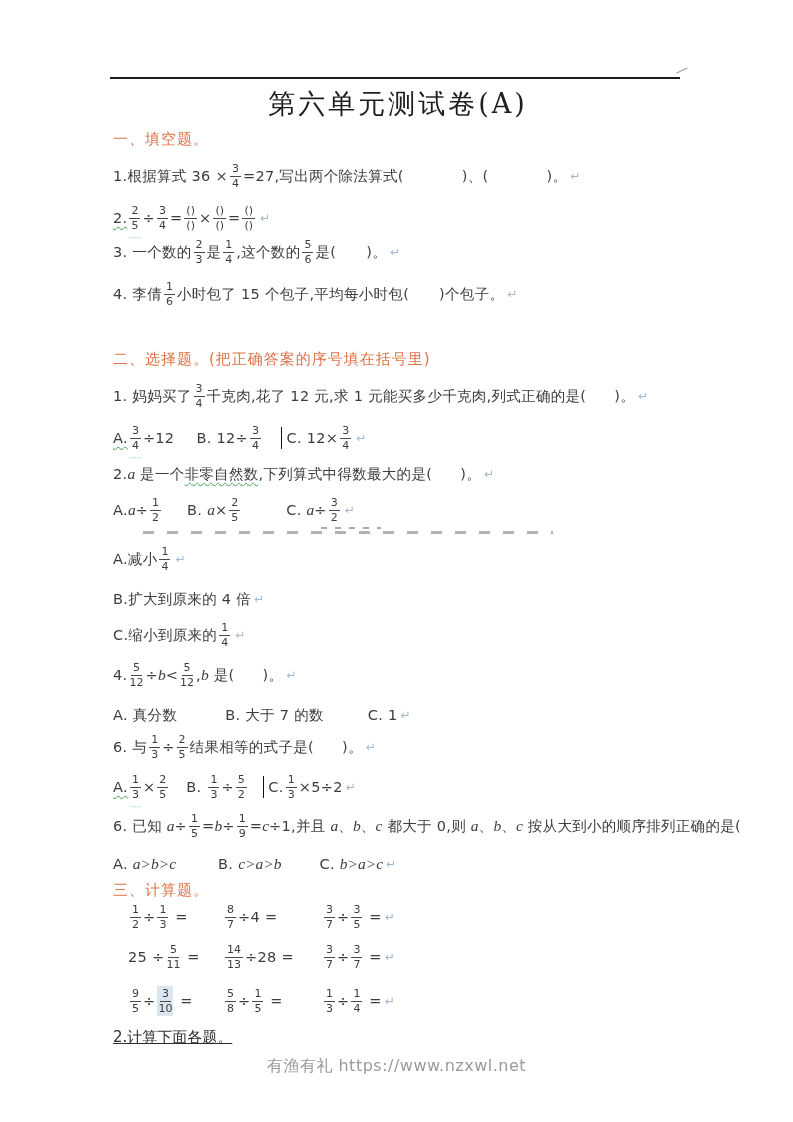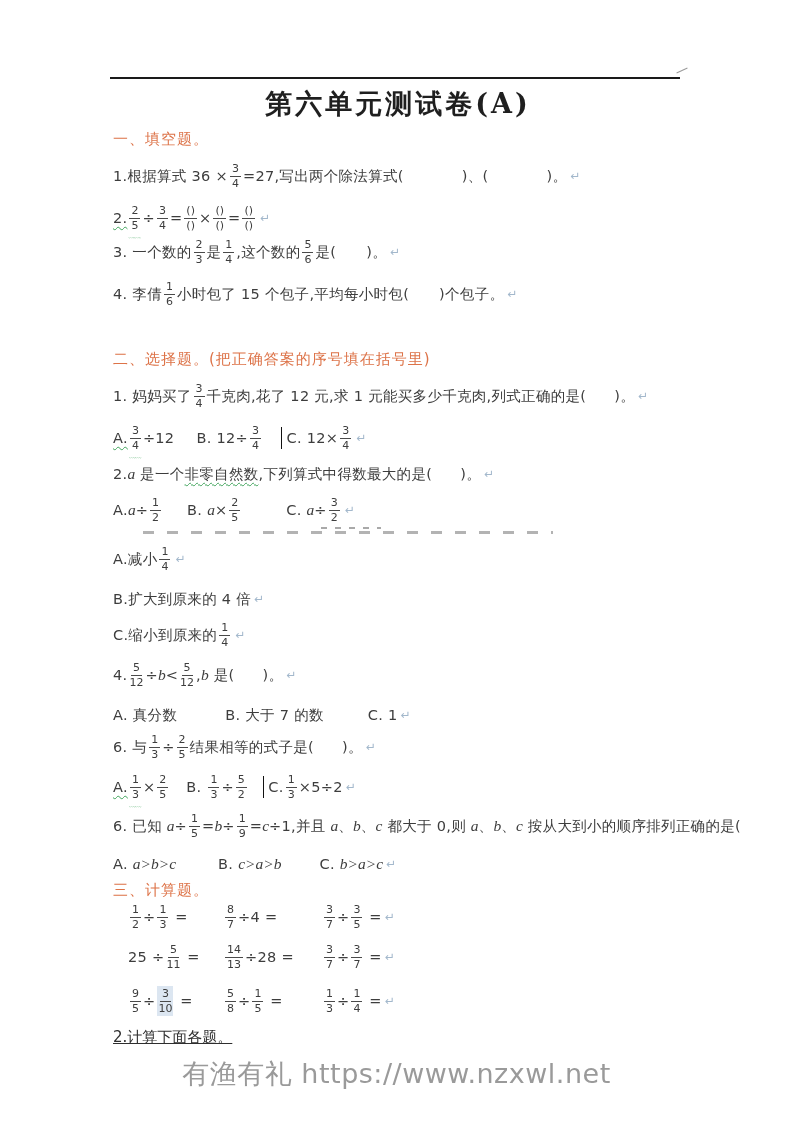--- a/index.html
+++ b/index.html
@@ -6,21 +6,21 @@
   .page{
     width:793px;height:1122px;position:relative;background:#fff;overflow:hidden;
     font-family:"DejaVu Sans","Liberation Sans",sans-serif;
     color:#3d3d3d;font-size:14.5px;
     padding:86px 36px 0 113px;box-sizing:border-box;
   }
   .toprule{position:absolute;top:77px;left:110px;width:570px;height:2px;background:#1a1a1a;}
   .toprule::after{content:"";position:absolute;right:-8px;top:-7px;width:12px;height:1px;background:#999;transform:rotate(-25deg);}
   .title{
     margin:0;text-align:center;font-family:"DejaVu Serif","Liberation Serif",serif;
-    font-weight:700;font-size:27px;letter-spacing:3px;color:#1f1f1f;width:570px;
+    font-weight:400;font-size:27px;letter-spacing:3px;color:#1f1f1f;width:570px;
   }
   .sec-h{color:var(--section_header,#dd7348);font-size:15px;letter-spacing:1px;}
   .line{display:flex;align-items:center;line-height:1;min-height:26px;white-space:pre;}
   .line span{white-space:pre;}
   .txt{letter-spacing:0.3px;}
   .it{font-style:italic;font-family:"Liberation Serif","DejaVu Serif",serif;font-size:15.5px;}
   .frac{display:inline-flex;flex-direction:column;align-items:center;vertical-align:middle;
         font-size:11px;line-height:1;margin:0 2px;position:relative;}
   .frac .num{border-bottom:1px solid #4a4a4a;padding:0 2px 1.5px;}
   .frac .den{padding-top:1.5px;}
@@ -35,21 +35,21 @@
   .clipped::before{content:"";position:absolute;left:30px;top:4px;width:410px;height:2.5px;
         background:repeating-linear-gradient(90deg,#b3b3b3 0 11px,transparent 11px 24px);}
   .clipped::after{content:"";position:absolute;left:208px;top:0;width:60px;height:2px;
         background:repeating-linear-gradient(90deg,#a9a9a9 0 6px,transparent 6px 14px);}
   .calc-row{display:flex;align-items:center;padding-left:15px;}
   .calc-c1{width:95px;}
   .calc-c2{width:99px;}
   .calc-c1,.calc-c2,.calc-c3{display:flex;align-items:center;white-space:pre;}
   .sub-line{font-size:15px;color:#2e2e2e;text-decoration:underline;}
   .footer{position:absolute;top:1056px;left:0;width:100%;text-align:center;
-        font-size:27px;color:#9a9a9a;letter-spacing:0.5px;}
+        font-size:16px;color:#9a9a9a;letter-spacing:0.5px;}
   .mt4{margin-top:4px}.mt6{margin-top:6px}.mt8{margin-top:4px}.mt10{margin-top:10px}
   .mt12{margin-top:12px}.mt14{margin-top:14px}.mt16{margin-top:16px}.mt18{margin-top:8px}
   .mt20{margin-top:13px}.mt28{margin-top:43px}
 </style>
 </head>
 <body>
 
 <div class="page">
   <div class="toprule"></div>
 

